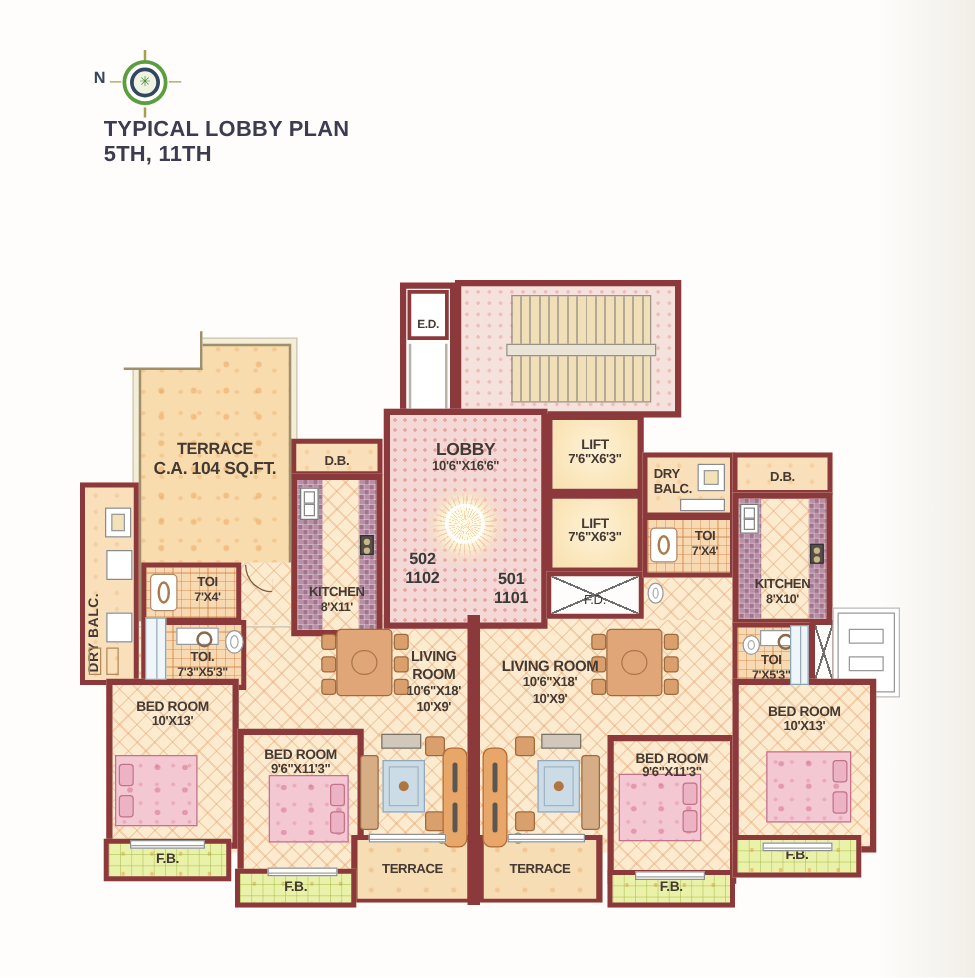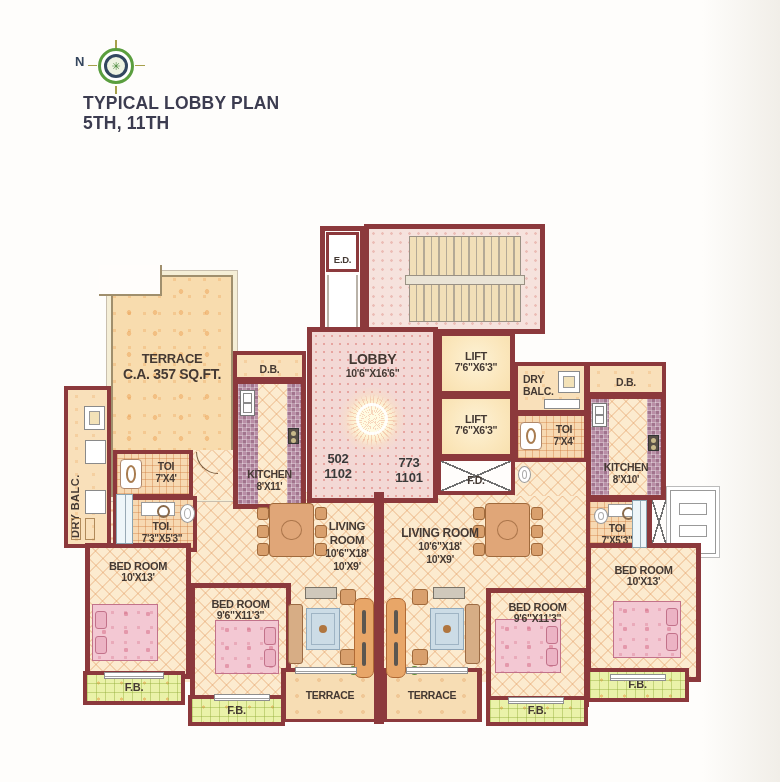--- a/index.html
+++ b/index.html
@@ -131,21 +131,21 @@
 </div>
 <div class="titleline" style="left:83px;top:93px">TYPICAL LOBBY PLAN</div>
 <div class="titleline" style="left:83px;top:113px">5TH, 11TH</div>
 
 <div class="floor lattice" style="left:85px;top:492px;width:295px;height:190px"></div>
 <div class="floor lattice" style="left:380px;top:492px;width:252px;height:190px"></div>
 
 <div class="terrace-border speckle" style="left:111px;top:275px;width:122px;height:222px">
   <div class="lbl" style="top:75px">
     <span class="nm s13">TERRACE</span>
-    <span class="dm s12">C.A. 357 SQ.FT.</span>
+    <span class="dm s12">C.A. 104 SQ.FT.</span>
   </div>
 </div>
 <div class="notch" style="left:99px;top:265px;width:63px;height:31px"></div>
 
 <div class="room white" style="left:320px;top:226px;width:45px;height:106px">
   <div class="xbox xh" style="left:1px;top:1px;width:33px;height:40px">
     <div class="lbl" style="top:14px"><span class="s9" style="font-weight:700">E.D.</span></div>
   </div>
   <div class="shaft" style="left:2px;top:44px;width:31px;height:52px"></div>
 </div>
@@ -156,43 +156,43 @@
 
 <div class="room dots" style="left:307px;top:327px;width:131px;height:176px">
   <div class="sunglow" style="left:20px;top:48px;width:80px;height:80px"></div>
   <div class="rays" style="left:20px;top:48px;width:80px;height:80px"></div>
   <div class="sunring" style="left:44px;top:71px;width:32px;height:32px"></div>
   <div class="lbl" style="top:20px">
     <span class="nm s12">LOBBY</span>
     <span class="dm s10">10'6"X16'6"</span>
   </div>
 </div>
-<div class="unitnum" style="left:316px;top:452px;width:44px">
+<div class="unitnum" style="left:316px;top:440px;width:44px">
   <span>502</span>
   <span>1102</span>
 </div>
 <div class="unitnum" style="left:386px;top:456px;width:46px">
-  <span>773</span>
+  <span>501</span>
   <span>1101</span>
 </div>
 
 <div class="room liftbg" style="left:437px;top:331px;width:78px;height:65px">
   <div class="lbl" style="top:14px">
     <span class="nm">LIFT</span>
     <span class="dm s10">7'6"X6'3"</span>
   </div>
 </div>
 <div class="room liftbg" style="left:437px;top:394px;width:78px;height:65px">
   <div class="lbl" style="top:14px">
     <span class="nm">LIFT</span>
     <span class="dm s10">7'6"X6'3"</span>
   </div>
 </div>
 <div class="room b4 white xh" style="left:437px;top:457px;width:78px;height:38px">
-  <div class="lbl" style="top:9px"><span class="s10" style="font-weight:700">F.D.</span></div>
+  <div class="lbl" style="top:9px"><span class="s10" style="font-weight:400">F.D.</span></div>
 </div>
 
 <div class="room b4 peach" style="left:233px;top:351px;width:73px;height:30px">
   <div class="lbl" style="top:4px"><span class="s10" style="font-weight:700">D.B.</span></div>
 </div>
 <div class="room lattice" style="left:233px;top:379px;width:73px;height:130px">
   <div class="mosaic" style="left:0;top:0;width:20px;height:120px"></div>
   <div class="mosaic" style="left:49px;top:0;width:14px;height:120px"></div>
   <div class="sink" style="left:2px;top:6px;width:15px;height:26px"></div>
   <div class="stove" style="left:50px;top:44px;width:11px;height:16px"></div>

